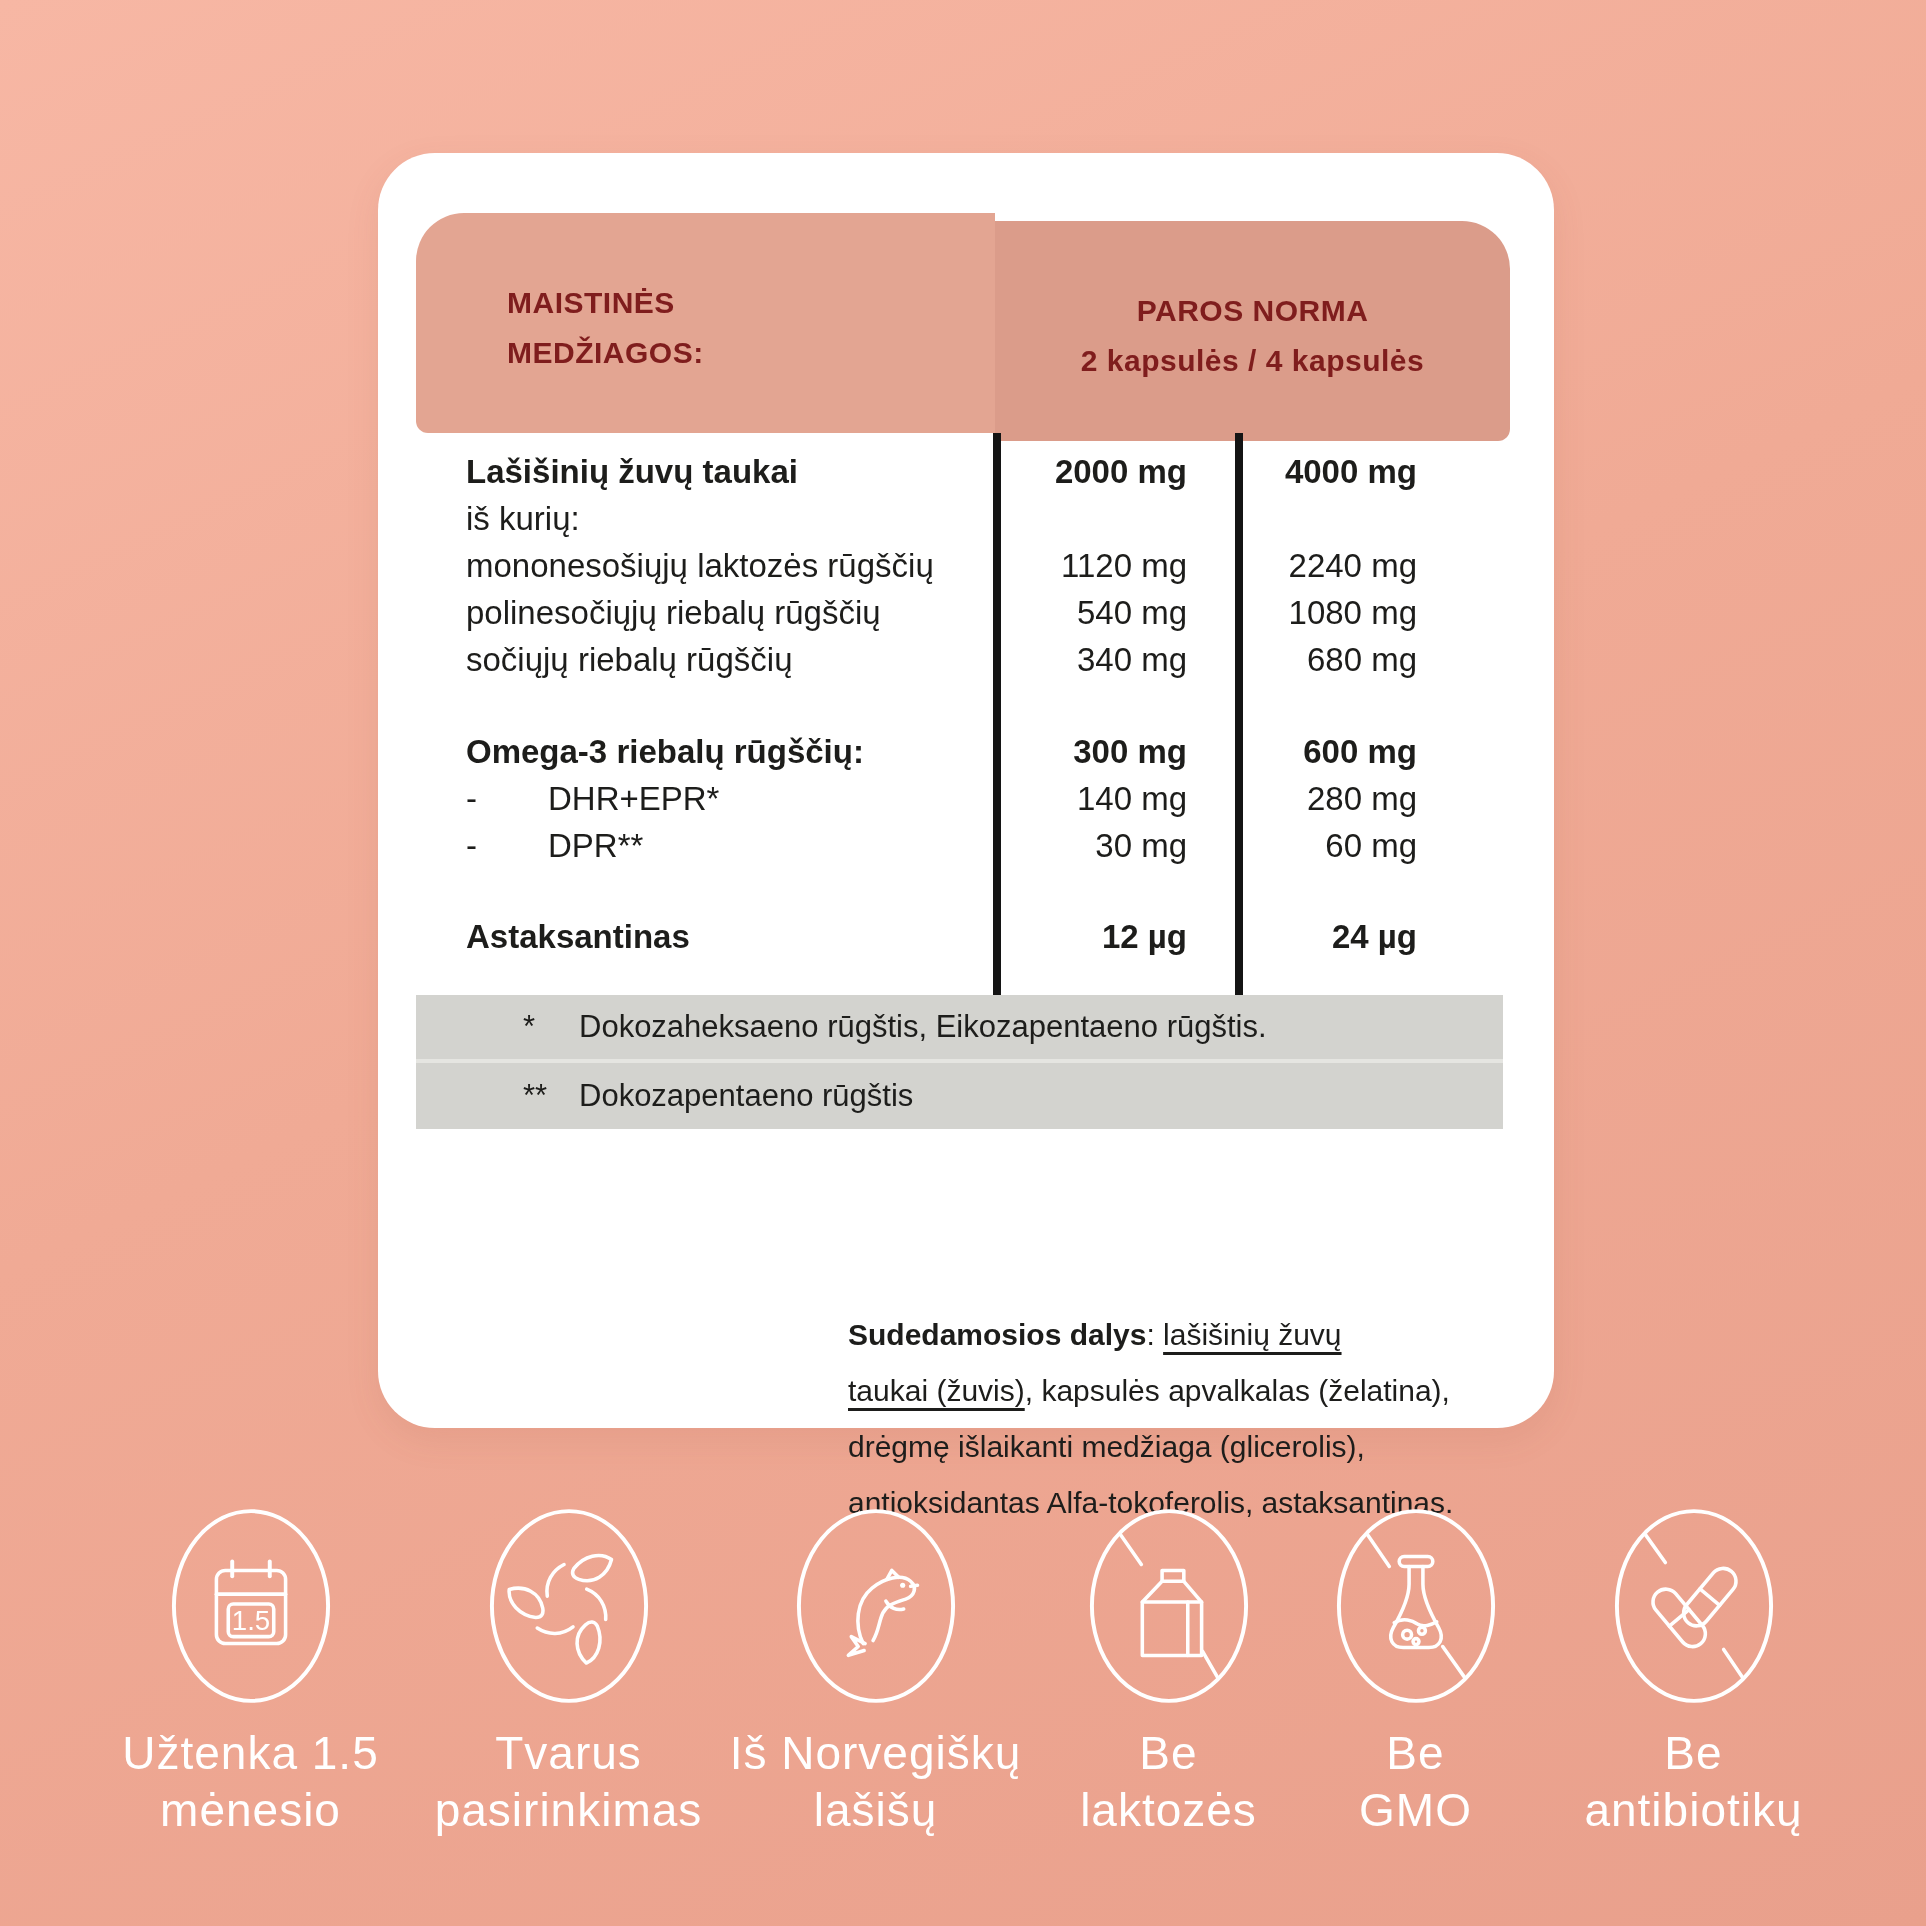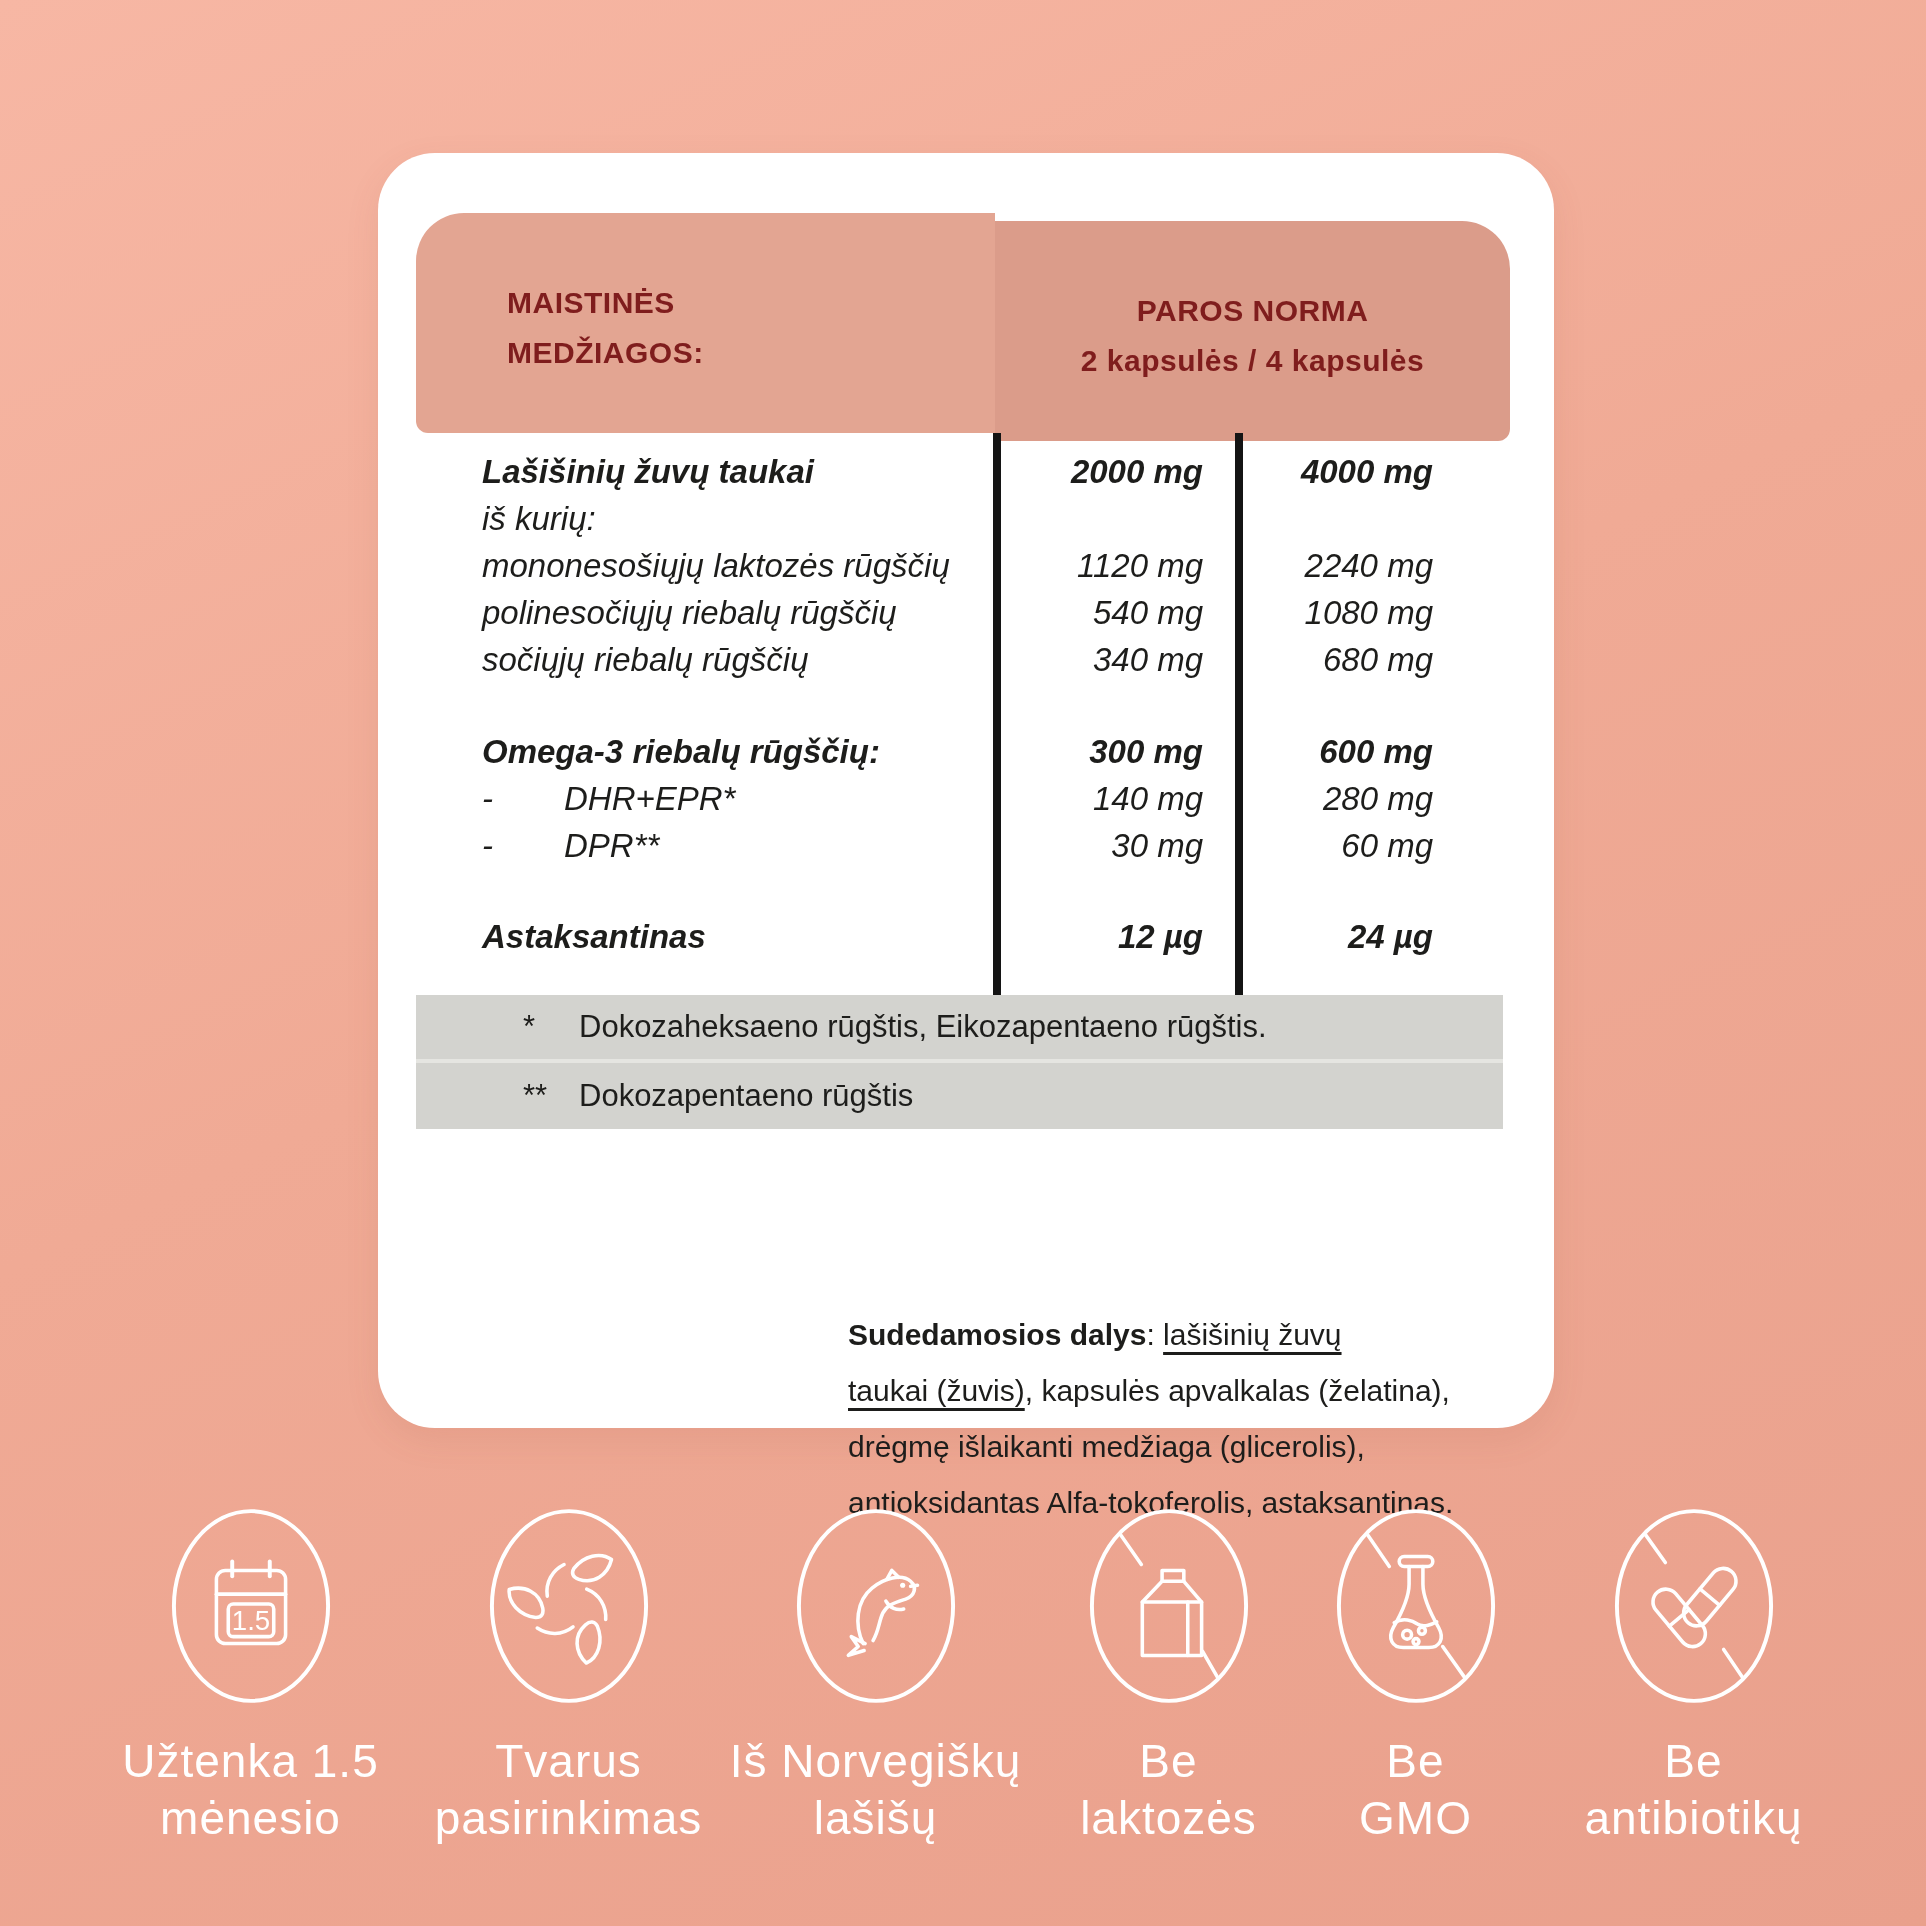--- a/index.html
+++ b/index.html
@@ -25,21 +25,21 @@
     border-radius:48px 0 0 12px;
     box-sizing:border-box;padding:65px 0 0 91px;
   }
   .thead .hright{
     width:515px;height:100%;background:#db9c8a;
     border-radius:0 48px 12px 0;
     box-sizing:border-box;padding-top:65px;text-align:center;margin-top:8px;
   }
   .hline{font-size:30px;line-height:50px;font-weight:bold;color:#7f1d1d;letter-spacing:0.5px;}
   
-  .ttable{position:absolute;left:416px;top:433px;width:1094px;padding-top:15px;font-size:33px;line-height:47px;font-style:italic;}
+  .ttable{position:absolute;left:400px;top:433px;width:1094px;padding-top:15px;font-size:33px;line-height:47px;}
   .trow{display:flex;height:47px;align-items:flex-start;}
   .trow .name{width:577px;box-sizing:border-box;padding-left:66px;display:flex;}
   .trow .dash{width:82px;flex:none;}
   .trow .v2{width:224px;box-sizing:border-box;text-align:right;padding-right:14px;flex:none;}
   .trow .v4{width:275px;box-sizing:border-box;text-align:right;padding-right:59px;flex:none;}
   .trow.bold{font-weight:bold;}
   .tspacer{height:45px;}
   .vline{position:absolute;top:433px;width:8px;height:562px;background:#141414;}
   .vline.l1{left:993px;}
   .vline.l2{left:1235px;}
@@ -48,21 +48,21 @@
   .footrow{display:flex;align-items:center;height:63px;font-size:31px;box-sizing:border-box;padding-left:107px;}
   .footrow .mark{width:56px;flex:none;}
   .footsep{height:4px;background:#e5e5e1;margin:1px 0;}
   
   .ingredients{position:absolute;left:470px;top:1154px;width:1040px;font-size:30px;line-height:56px;}
   .ingredients b{font-weight:bold;}
   .ingredients .u{text-decoration:underline;text-decoration-thickness:3px;text-underline-offset:7px;}
   
   .badge{position:absolute;top:1507px;width:337px;text-align:center;}
   .badge svg{display:block;margin:0 auto;}
-  .blabel{margin-top:28px;color:#ffffff;font-size:46px;line-height:57px;font-weight:300;letter-spacing:1px;}
+  .blabel{margin-top:20px;color:#ffffff;font-size:46px;line-height:57px;font-weight:300;letter-spacing:1px;}
   .b1{left:82px;}.b2{left:400px;}.b3{left:707px;}.b4{left:1000px;}.b5{left:1247px;}.b6{left:1525px;}
   .ic{stroke:#ffffff;fill:none;stroke-width:4;stroke-linecap:round;stroke-linejoin:round;}
   .icthin{stroke-width:3.6;}
   .ictext{fill:#ffffff;stroke:none;font-family:"Liberation Sans",sans-serif;font-size:28px;}
 </style>
 </head>
 <body>
 
 <div id="canvas">
 

